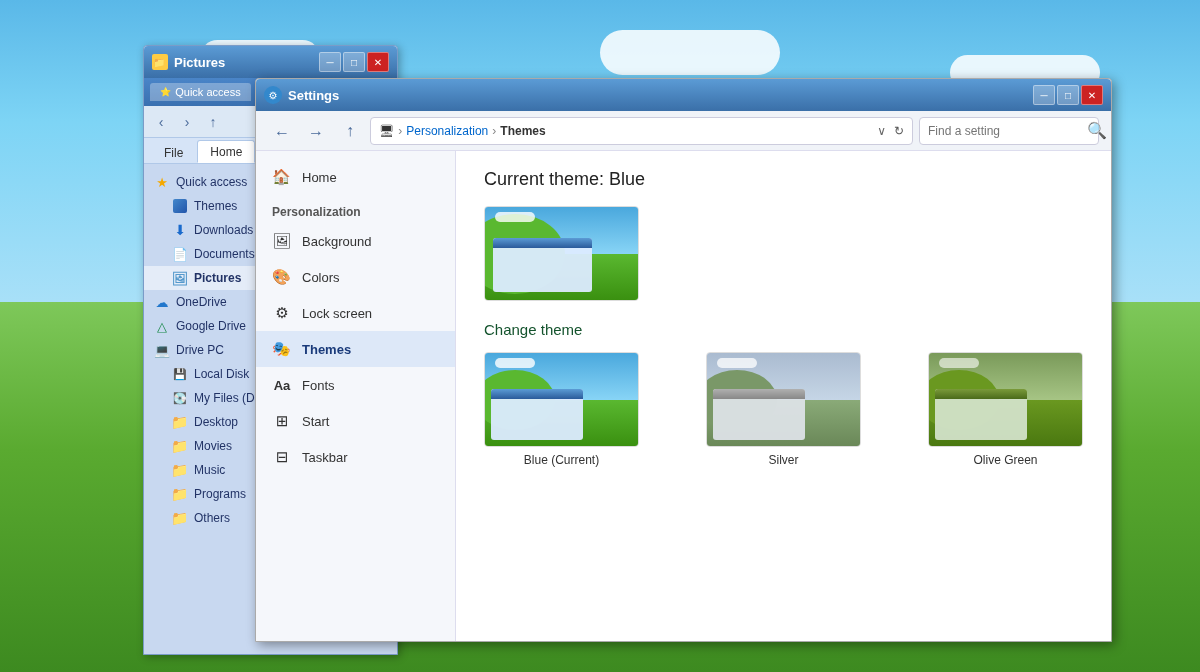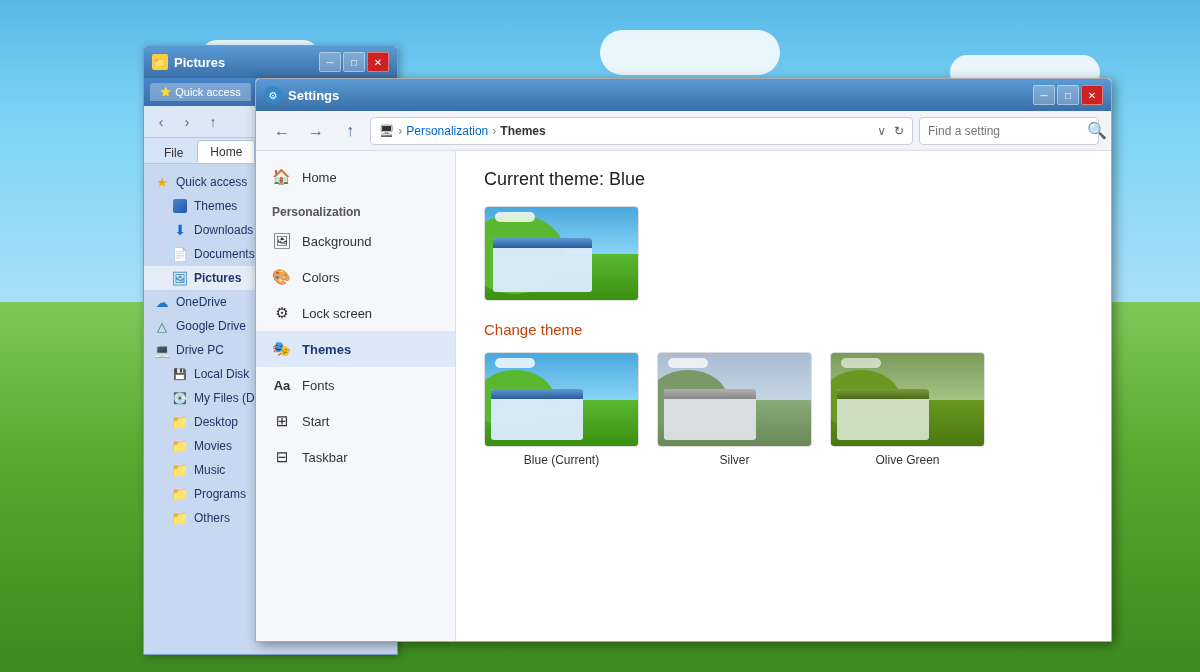--- a/index.html
+++ b/index.html
@@ -380,27 +380,28 @@
       height: 95px;
       border-radius: 4px;
       overflow: hidden;
       margin-bottom: 20px;
       border: 1px solid #ddd;
       position: relative;
     }
     .settings-main h2 {
       font-size: 15px;
       font-weight: 400;
-      color: #c2410c;
+      color: #14532d;
       margin-bottom: 14px;
     }
     .themes-grid {
       display: flex;
       flex-wrap: wrap;
       gap: 18px;
+      justify-content: space-between;
     }
     .theme-item {
       display: flex;
       flex-direction: column;
       align-items: center;
       cursor: pointer;
       gap: 6px;
     }
     .theme-preview {
       width: 155px;

